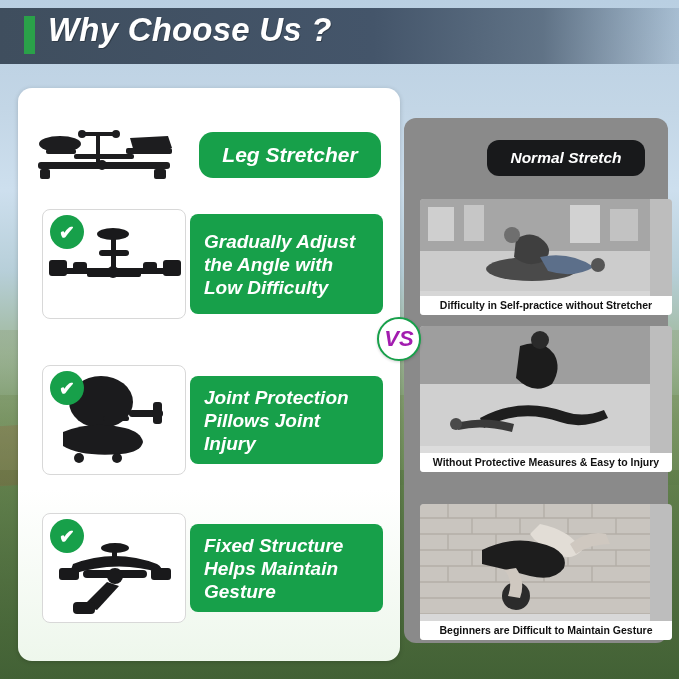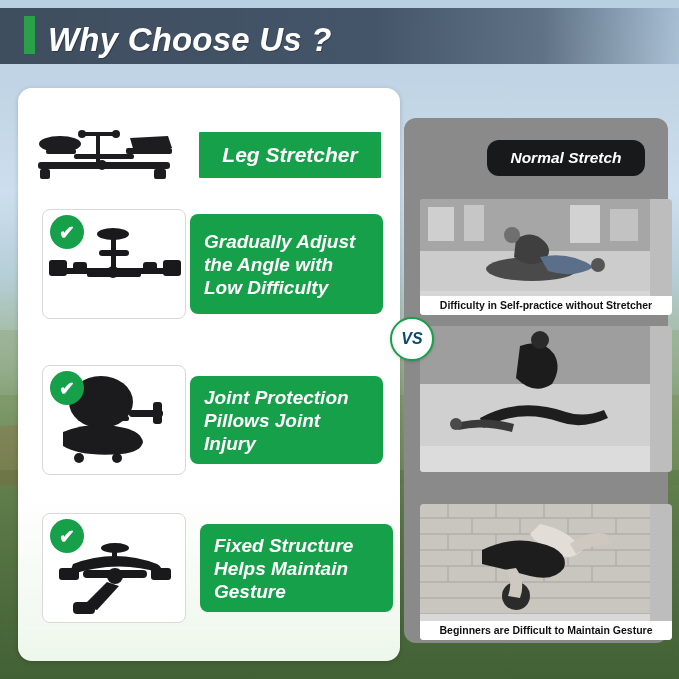--- a/index.html
+++ b/index.html
@@ -39,21 +39,20 @@
   }
   .header-title {
     position: absolute; left: 48px; top: 11px;
     color: #ffffff;
     font-size: 33px;
     font-weight: bold;
     letter-spacing: 0.2px;
     font-style: italic;
     text-shadow: 1px 1px 0 rgba(0,0,0,0.25);
     white-space: nowrap;
-    margin-top: 10px;
   }
 
   
   .left-card {
     position: absolute; left: 18px; top: 88px;
     width: 382px; height: 573px;
     background: linear-gradient(to bottom, #ffffff 0%, #ffffff 70%, #eef7ec 100%);
     border-radius: 14px;
     box-shadow: 0 1px 5px rgba(0,0,0,0.18);
   }
@@ -63,21 +62,21 @@
     position: absolute; left: 404px; top: 118px;
     width: 264px; height: 525px;
     background: #8a8a8a;
     border-radius: 12px;
   }
 
   
   .pill-green {
     position: absolute;
     background: #17a04a;
-    border-radius: 1px;
+    border-radius: 14px;
     color: #fff;
     font-weight: bold;
     display: flex;
     align-items: center;
     justify-content: center;
     text-align: center;
   }
   .leg-title {
     left: 199px; top: 132px; width: 182px; height: 46px;
     font-size: 21px;
@@ -151,28 +150,28 @@
     font-size: 10.5px;
     font-weight: bold;
     text-align: center;
     padding: 3px 2px 4px;
     line-height: 12px;
   }
 
   
   .vs-badge {
     position: absolute;
-    left: 390px; top: 317px;
+    left: 377px; top: 317px;
     width: 44px; height: 44px;
     border-radius: 50%;
     background: #ffffff;
     border: 2px solid #17a04a;
-    color: #0c4a6e;
-    font-weight: bold;
-    font-size: 16px;
+    color: #a21caf;
+    font-weight: bold;
+    font-size: 22px;
     font-style: italic;
     display: flex; align-items: center; justify-content: center;
     z-index: 20;
     box-shadow: 0 1px 3px rgba(0,0,0,0.18);
   }
 
   svg { display: block; }
 </style>
 </head>
 <body>
@@ -260,21 +259,21 @@
         <rect x="16" y="54" width="20" height="12" rx="3"></rect>
         <rect x="108" y="54" width="20" height="12" rx="3"></rect>
         <rect x="40" y="56" width="64" height="8" rx="4"></rect>
         <circle cx="72" cy="62" r="8"></circle>
         <path d="M64 68 L40 92 L54 96 L76 72 Z"></path>
         <rect x="30" y="88" width="22" height="12" rx="4"></rect>
       </g>
     </svg>
   </div>
   <div class="check-badge" style="left:50px; top:519px;">✔</div>
-  <div class="feature-text" style="left:190px; top:524px; width:193px; height:88px;margin-left:10px;">Fixed Structure Helps Maintain Gesture</div>
+  <div class="feature-text" style="left:190px; top:524px; width:193px; height:88px;">Fixed Structure Helps Maintain Gesture</div>
 
   <div class="vs-badge">VS</div>
 
   <div class="right-img" style="top:199px; height:116px;">
     <svg width="230" height="116" viewBox="0 0 230 116">
       <rect width="230" height="116" fill="#b9b9b9"></rect>
       <rect y="0" width="230" height="52" fill="#a6a6a6"></rect>
       <rect x="8" y="8" width="26" height="34" fill="#cfcfcf"></rect>
       <rect x="44" y="6" width="20" height="36" fill="#c6c6c6"></rect>
       <rect x="150" y="6" width="30" height="38" fill="#d2d2d2"></rect>
@@ -299,20 +298,21 @@
       <rect y="58" width="230" height="88" fill="#d0d0d0"></rect>
       <g>
         <path d="M100 20 q22 -8 34 8 q8 14 -2 30 q-18 12 -36 -6 z" fill="#1c1c1c"></path>
         <circle cx="120" cy="14" r="9" fill="#2a2a2a"></circle>
         <path d="M60 92 q40 -22 86 -6 q18 6 38 -2 l4 8 q-26 12 -48 4 q-40 -14 -76 6 z" fill="#1e1e1e"></path>
         <path d="M40 96 q26 -6 54 2 l-2 8 q-30 -8 -54 -2 z" fill="#3a3a3a"></path>
         <circle cx="36" cy="98" r="6" fill="#4a4a4a"></circle>
       </g>
       <rect y="120" width="230" height="26" fill="#dcdcdc"></rect>
     </svg>
+    <div class="right-caption">Without Protective Measures &amp; Easy to Injury</div>
   </div>
 
   <div class="right-img" style="top:504px; height:136px;">
     <svg width="230" height="136" viewBox="0 0 230 136">
       <rect width="230" height="136" fill="#c9c5bf"></rect>
       <g stroke="#b3aea7" stroke-width="1.4">
         <line x1="0" y1="14" x2="230" y2="14"></line>
           <line x1="0" y1="30" x2="230" y2="30"></line>
         <line x1="0" y1="46" x2="230" y2="46"></line>
           <line x1="0" y1="62" x2="230" y2="62"></line>

